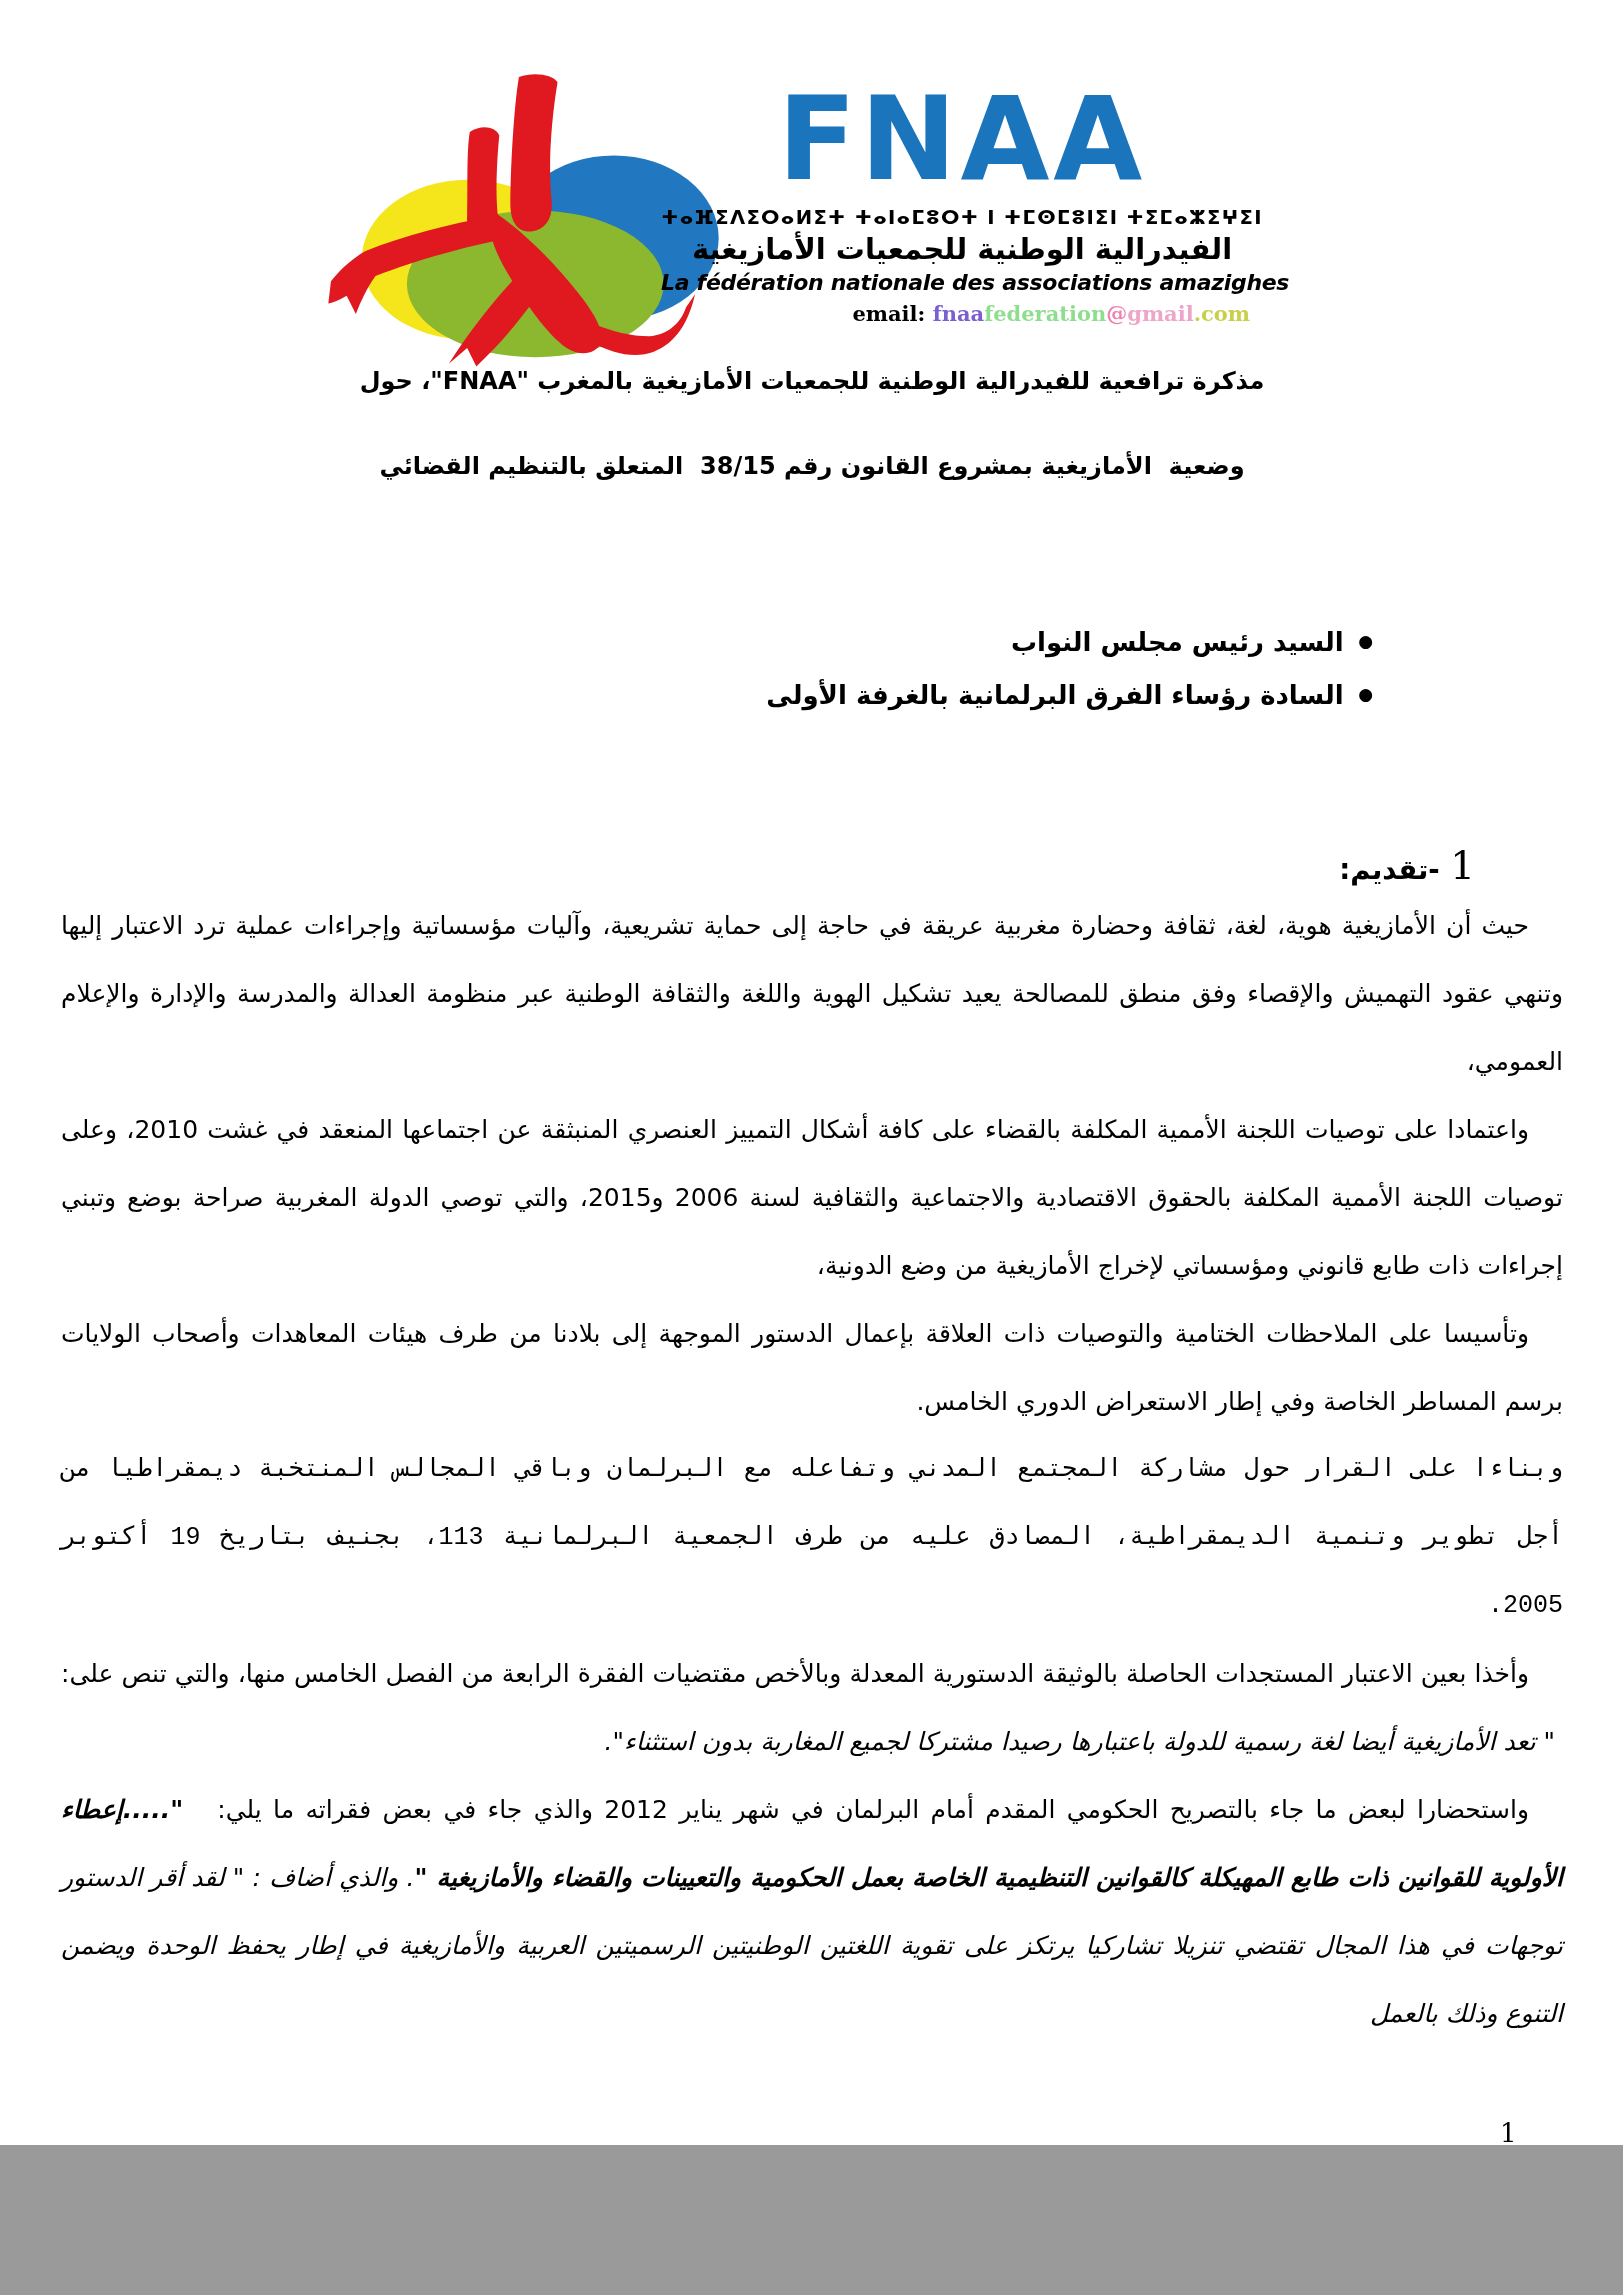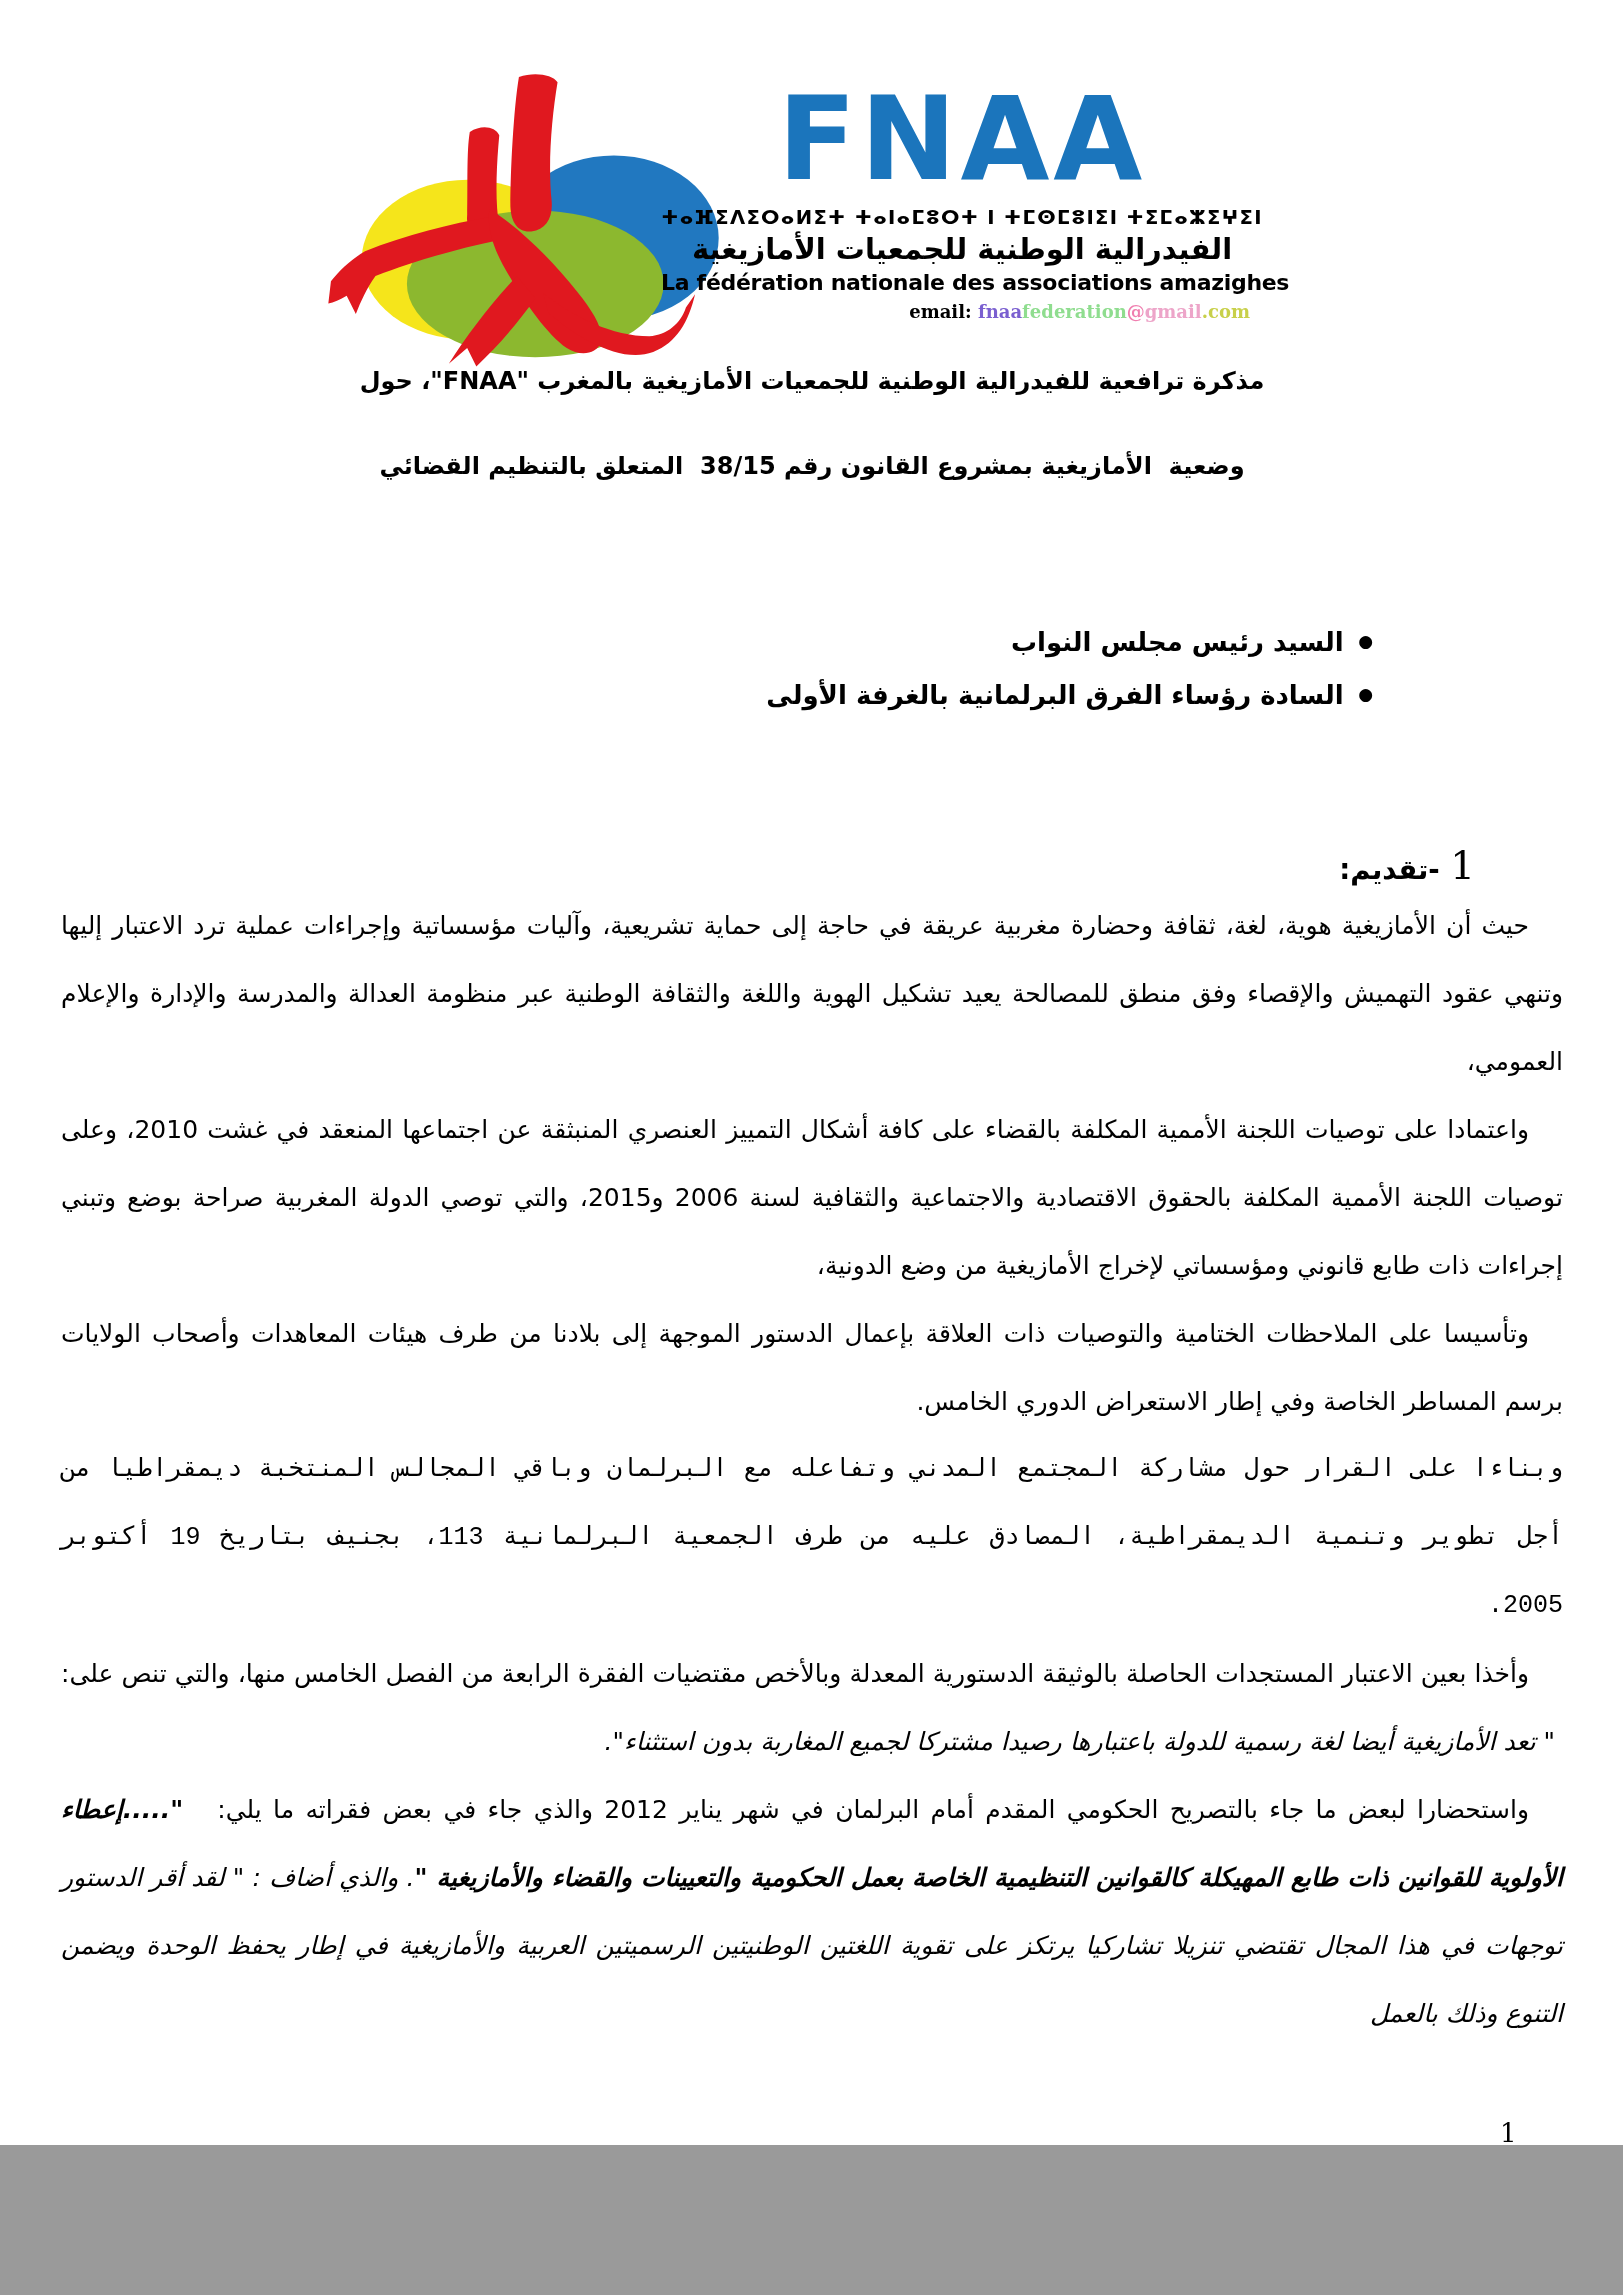--- a/index.html
+++ b/index.html
@@ -15,24 +15,24 @@
 
   
   .logo-mark { position:absolute; left:327px; top:73px; width:393px; height:298px; }
   .logo-text { position:absolute; left:661px; top:82px; width:602px; text-align:center; }
   .fnaa {
     font-size:115px; font-weight:bold; line-height:1;
     color:#1b75bc; letter-spacing:3.9px;
   }
   .tifinagh { font-size:19.6px; font-weight:bold; letter-spacing:1.3px; margin-top:9.2px; white-space:nowrap; }
   .arabic-name { direction:rtl; font-size:29px; font-weight:bold; margin-top:2.6px; white-space:nowrap; }
-  .french-name { font-size:22px; font-weight:bold; margin-top:3.9px; white-space:nowrap; letter-spacing:-0.3px; }
+  .french-name { font-size:22px; font-weight:bold; margin-top:3.9px; white-space:nowrap; letter-spacing:-0.3px;font-style:italic; }
   .email-line {
     font-family:"DejaVu Serif", serif; font-weight:bold;
-    font-size:18px; margin-top:6.5px; text-align:right; padding-right:13px; white-space:nowrap;
+    font-size:21px; margin-top:6.5px; text-align:right; padding-right:13px; white-space:nowrap;
   }
   .email-fnaa       { color:#7a5fd0; }
   .email-federation { color:#8fdd8f; }
   .email-at         { color:#f07fb0; }
   .email-gmail      { color:#eda5c9; }
   .email-com        { color:#c8d04a; }
 
   
   .doc-title {
     position:absolute; left:61px; top:339px; width:1502px;

